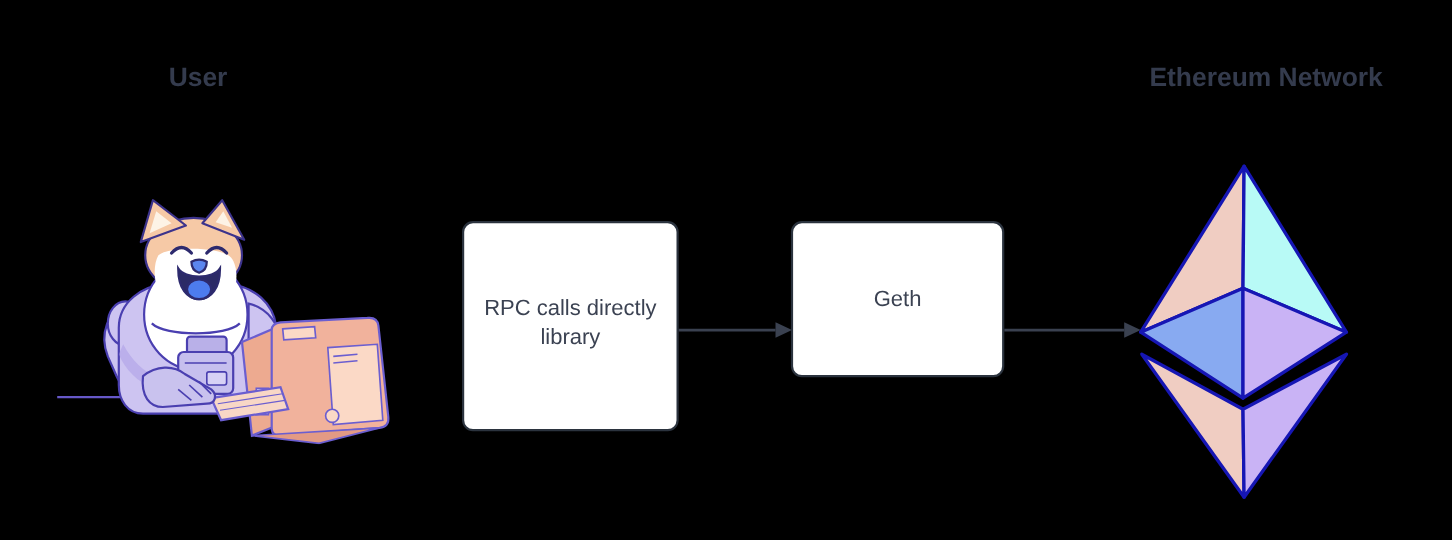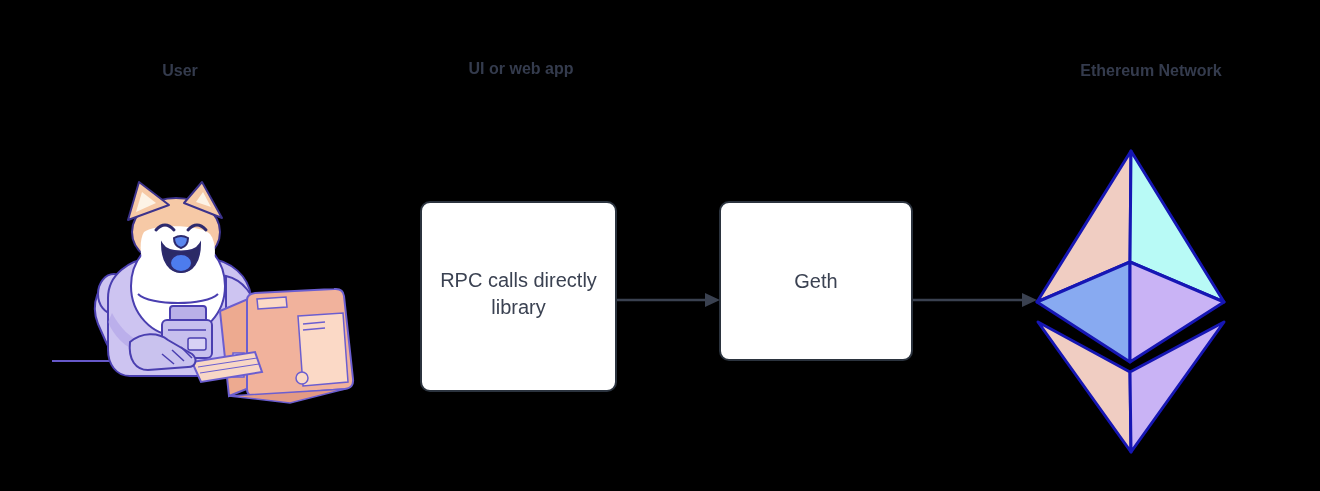--- a/index.html
+++ b/index.html
@@ -6,21 +6,21 @@
   #canvas{
     position:relative;
     width:1320px;height:491px;
     background:#000000;
     overflow:hidden;
     font-family:"Liberation Sans", sans-serif;
   }
   .col-header{
     position:absolute;
     transform:translateX(-50%);
-    font-size:16px;
+    font-size:24px;
     font-weight:bold;
     color:#343b4d;
     white-space:nowrap;
     line-height:26px;
   }
   .node-box{
     position:absolute;
     box-sizing:border-box;
     background:#ffffff;
     border:2px solid #2b333e;
@@ -28,31 +28,30 @@
     display:flex;
     flex-direction:column;
     align-items:center;
     justify-content:center;
     font-size:20px;
     color:#3b4252;
     text-align:center;
   }
   #rpc-box{left:420px;top:201px;width:197px;height:191px;padding-bottom:6px;}
   #rpc-box .line{line-height:27px;}
-  #geth-box{left:719px;top:201px;width:194px;height:160px;}
+  #geth-box{left:719px;top:201px;width:194px;height:142px;}
   .abs-svg{position:absolute;}
   #arrow-layer{left:0;top:0;}
 </style>
 </head>
 <body>
 
 <div id="canvas">
 
   <div class="col-header" style="left:180px;top:58px;">User</div>
-  <div class="col-header" style="left:521px;top:56px;">UI or web app</div>
   <div class="col-header" style="left:1151px;top:58px;">Ethereum Network</div>
 
   <svg class="abs-svg" style="left:50px;top:148px;" width="322" height="256" viewBox="0 0 322 256">
 
     <line x1="2" y1="213" x2="76" y2="213" stroke="#6658c8" stroke-width="2"></line>
 
     <path d="M66,128 C48,134 40,156 48,176 L56,194 C62,208 74,214 88,210 L104,202 L88,160 Z" fill="#cdc4f1" stroke="#4a3fb0" stroke-width="2"></path>
     <ellipse cx="64" cy="146" rx="16" ry="20" fill="#cdc4f1" stroke="#4a3fb0" stroke-width="2"></ellipse>
 
     <path d="M58,150 C58,126 80,112 100,110 L158,110 C182,113 198,128 201,148 L205,205 C206,220 196,228 182,228 L80,228 C66,228 58,216 58,202 Z" fill="#cdc4f1" stroke="#4a3fb0" stroke-width="2"></path>

